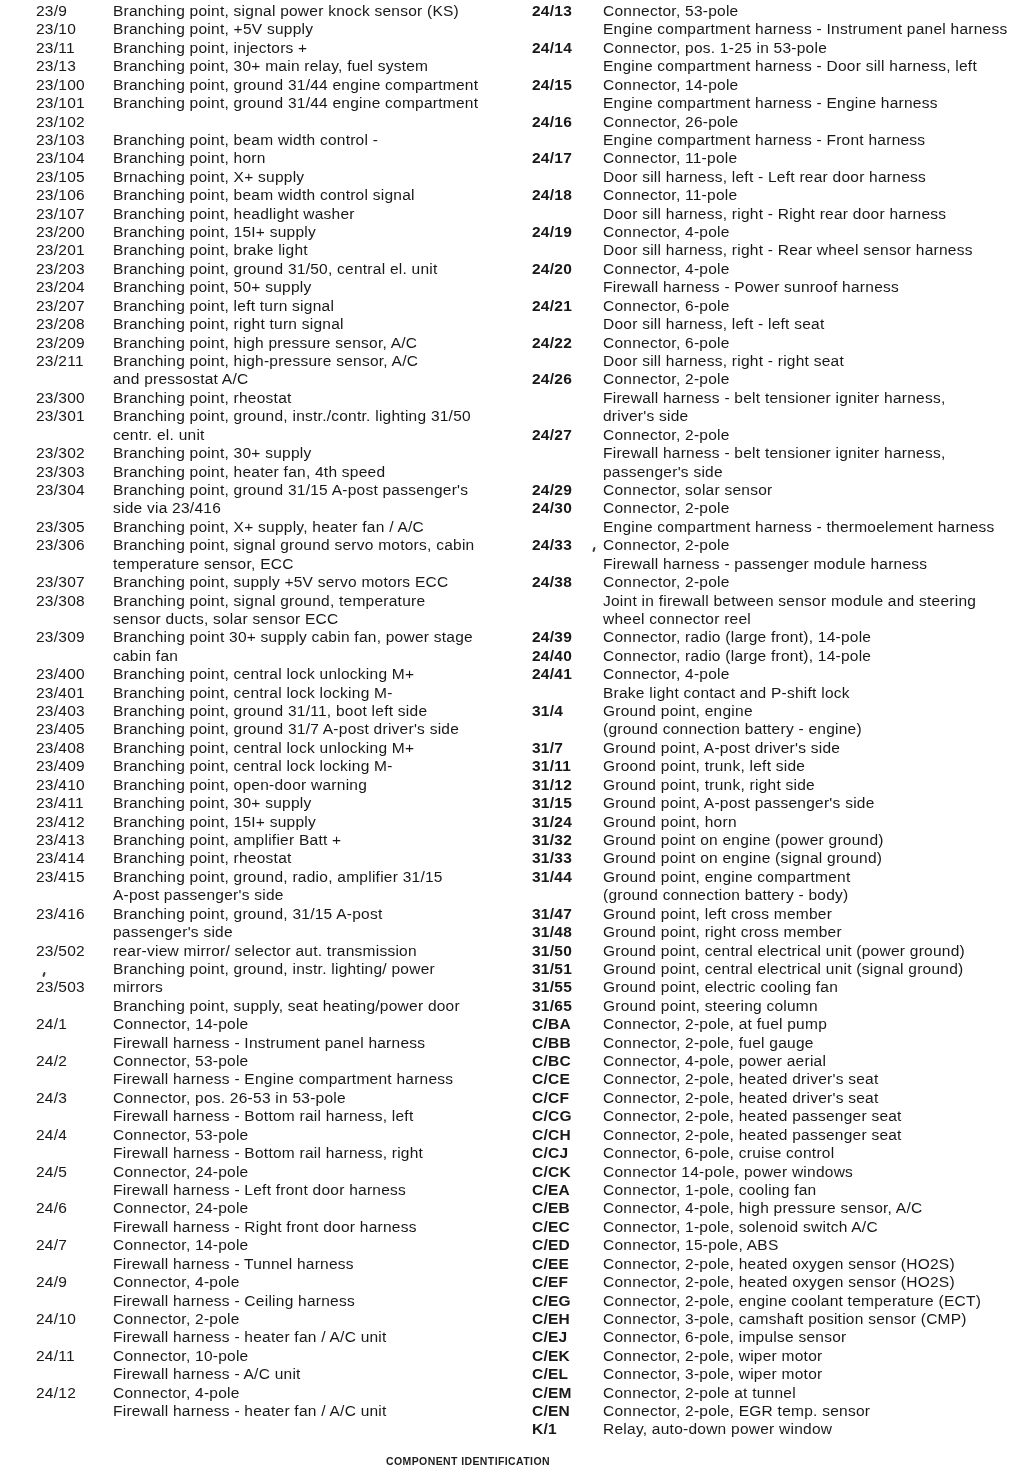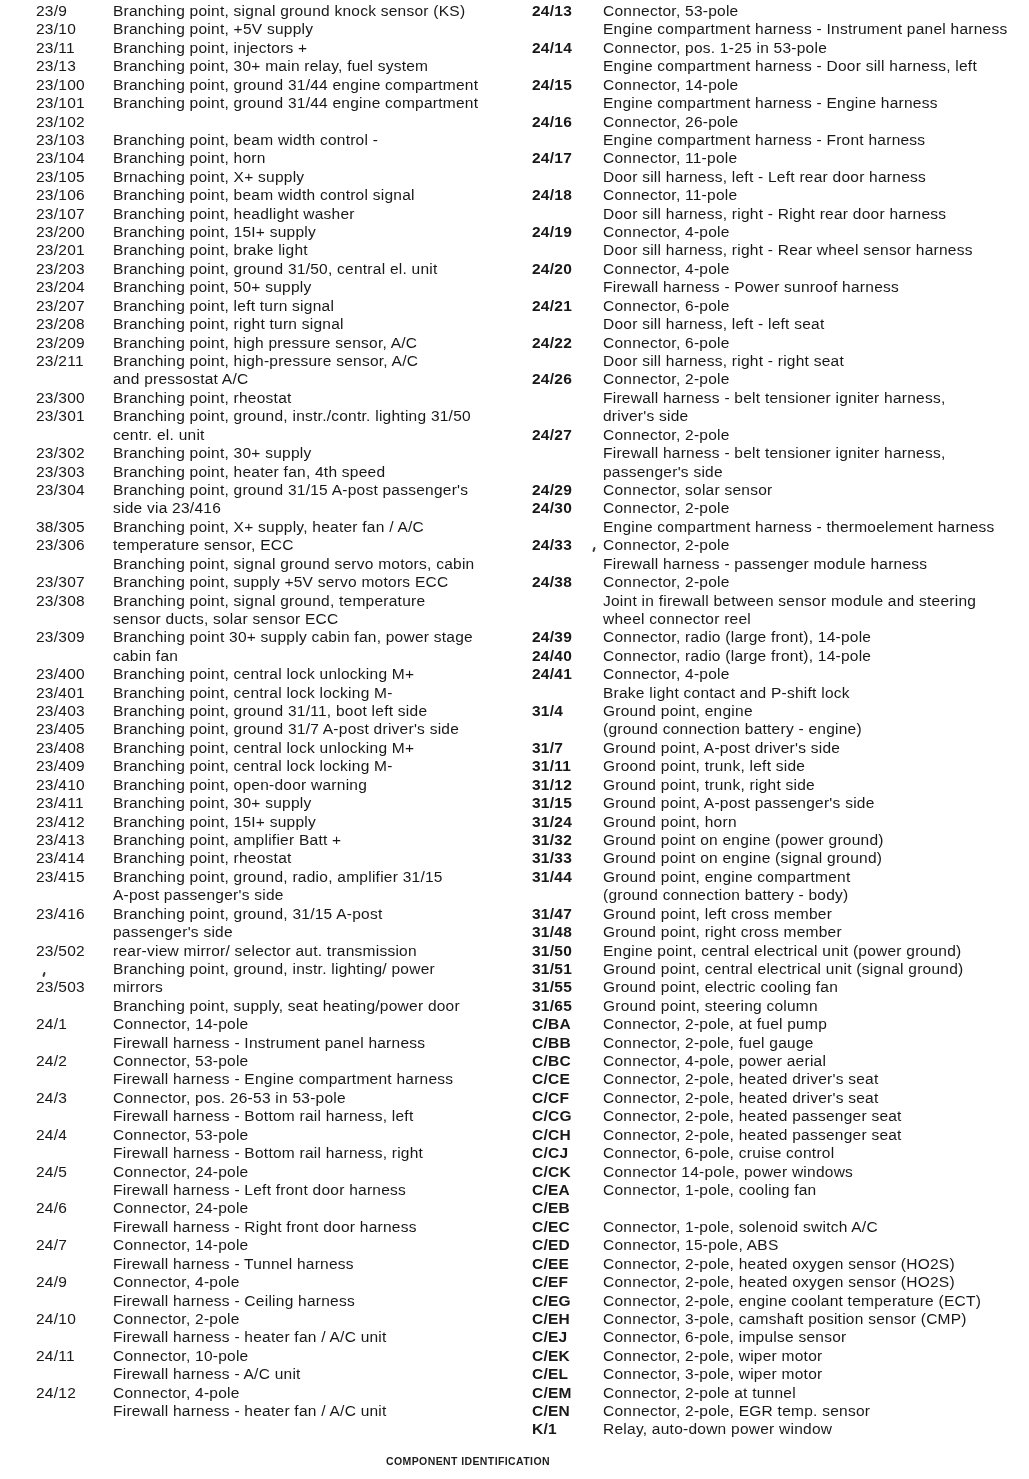--- a/index.html
+++ b/index.html
@@ -55,21 +55,21 @@
   }
 </style>
 </head>
 <body>
 
 <div class="page">
   <div class="col col-left" id="col-left">
       <div class="entry">
         <div class="code">23/9</div>
         <div class="desc">
-          <div class="dline">Branching point, signal ground knock sensor (KS)</div>
+          <div class="dline">Branching point, signal power knock sensor (KS)</div>
         </div>
       </div>
       <div class="entry">
         <div class="code">23/10</div>
         <div class="desc">
           <div class="dline">Branching point, +5V supply</div>
         </div>
       </div>
       <div class="entry">
         <div class="code">23/11</div>
@@ -203,30 +203,30 @@
         </div>
       </div>
       <div class="entry">
         <div class="code">23/304</div>
         <div class="desc">
           <div class="dline">Branching point, ground 31/15 A-post passenger's</div>
           <div class="dline">side via 23/416</div>
         </div>
       </div>
       <div class="entry">
-        <div class="code">38/305</div>
+        <div class="code">23/305</div>
         <div class="desc">
           <div class="dline">Branching point, X+ supply, heater fan / A/C</div>
         </div>
       </div>
       <div class="entry">
         <div class="code">23/306</div>
         <div class="desc">
+          <div class="dline">Branching point, signal ground servo motors, cabin</div>
           <div class="dline">temperature sensor, ECC</div>
-          <div class="dline">Branching point, signal ground servo motors, cabin</div>
         </div>
       </div>
       <div class="entry">
         <div class="code">23/307</div>
         <div class="desc">
           <div class="dline">Branching point, supply +5V servo motors ECC</div>
         </div>
       </div>
       <div class="entry">
         <div class="code">23/308</div>
@@ -612,21 +612,21 @@
       </div>
       <div class="entry">
         <div class="code">31/48</div>
         <div class="desc">
           <div class="dline">Ground point, right cross member</div>
         </div>
       </div>
       <div class="entry">
         <div class="code">31/50</div>
         <div class="desc">
-          <div class="dline">Engine point, central electrical unit (power ground)</div>
+          <div class="dline">Ground point, central electrical unit (power ground)</div>
         </div>
       </div>
       <div class="entry">
         <div class="code">31/51</div>
         <div class="desc">
           <div class="dline">Ground point, central electrical unit (signal ground)</div>
         </div>
       </div>
       <div class="entry">
         <div class="code">31/55</div>
@@ -695,20 +695,23 @@
         </div>
       </div>
       <div class="entry">
         <div class="code">C/EA</div>
         <div class="desc">
           <div class="dline">Connector, 1-pole, cooling fan</div>
         </div>
       </div>
       <div class="entry">
         <div class="code">C/EB</div>
+        <div class="desc">
+          <div class="dline">Connector, 4-pole, high pressure sensor, A/C</div>
+        </div>
       </div>
       <div class="entry">
         <div class="code">C/EC</div>
         <div class="desc">
           <div class="dline">Connector, 1-pole, solenoid switch A/C</div>
         </div>
       </div>
       <div class="entry">
         <div class="code">C/ED</div>
         <div class="desc">

